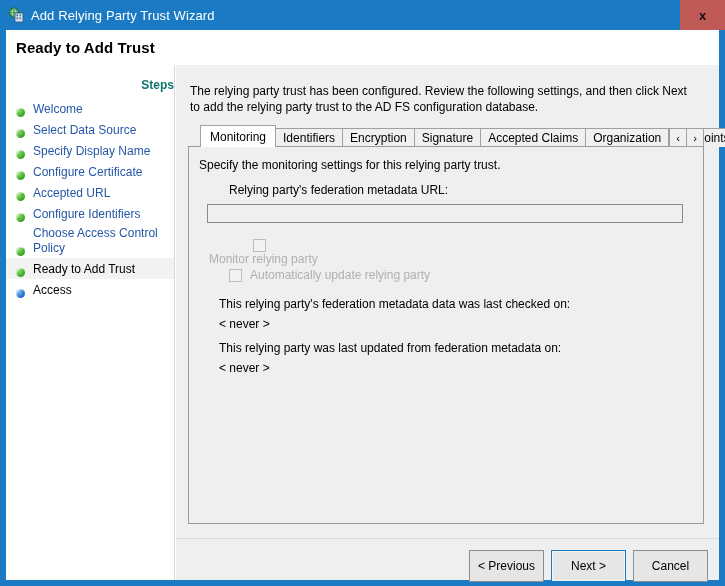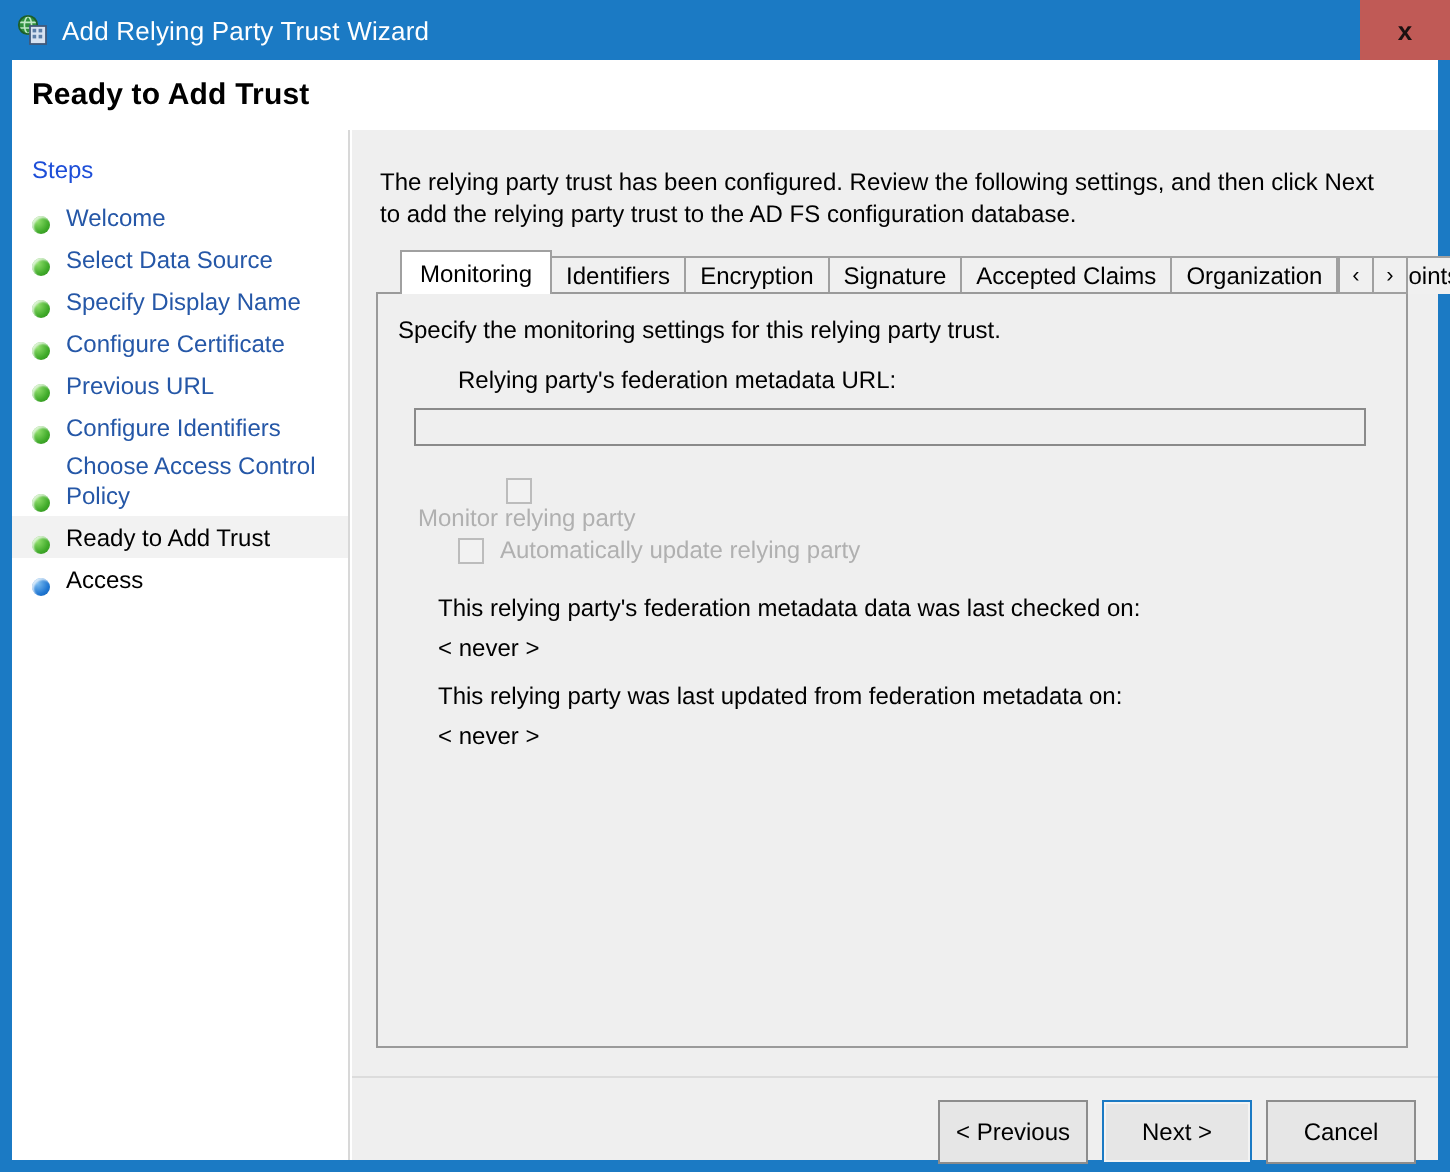--- a/index.html
+++ b/index.html
@@ -108,23 +108,24 @@
     left: 6px; top: 65px;
     width: 169px;
     height: 515px;
     background: #ffffff;
     border-right: 1px solid #d8d8d8;
     box-sizing: border-box;
     overflow: hidden;
   }
   .sidebar-heading {
     font-size: 12px;
-    font-weight: normal;
-    color: #1d4ed8;
+    font-weight: bold;
+    color: #0f766e;
     margin: 13px 0 6px 10px;
+    text-align: right;
   }
   .step {
     display: flex;
     align-items: flex-end;
     padding: 2px 4px 2px 10px;
     min-height: 17px;
     line-height: 15px;
   }
   .step.current {
     background: #f2f2f2;
@@ -384,21 +385,21 @@
       <div class="step">
         <span class="bullet done"></span>
         <span class="step-label">Specify Display Name</span>
       </div>
       <div class="step">
         <span class="bullet done"></span>
         <span class="step-label">Configure Certificate</span>
       </div>
       <div class="step">
         <span class="bullet done"></span>
-        <span class="step-label">Previous URL</span>
+        <span class="step-label">Accepted URL</span>
       </div>
       <div class="step">
         <span class="bullet done"></span>
         <span class="step-label">Configure Identifiers</span>
       </div>
       <div class="step">
         <span class="bullet done"></span>
         <span class="step-label">Choose Access Control Policy</span>
       </div>
       <div class="step current">

